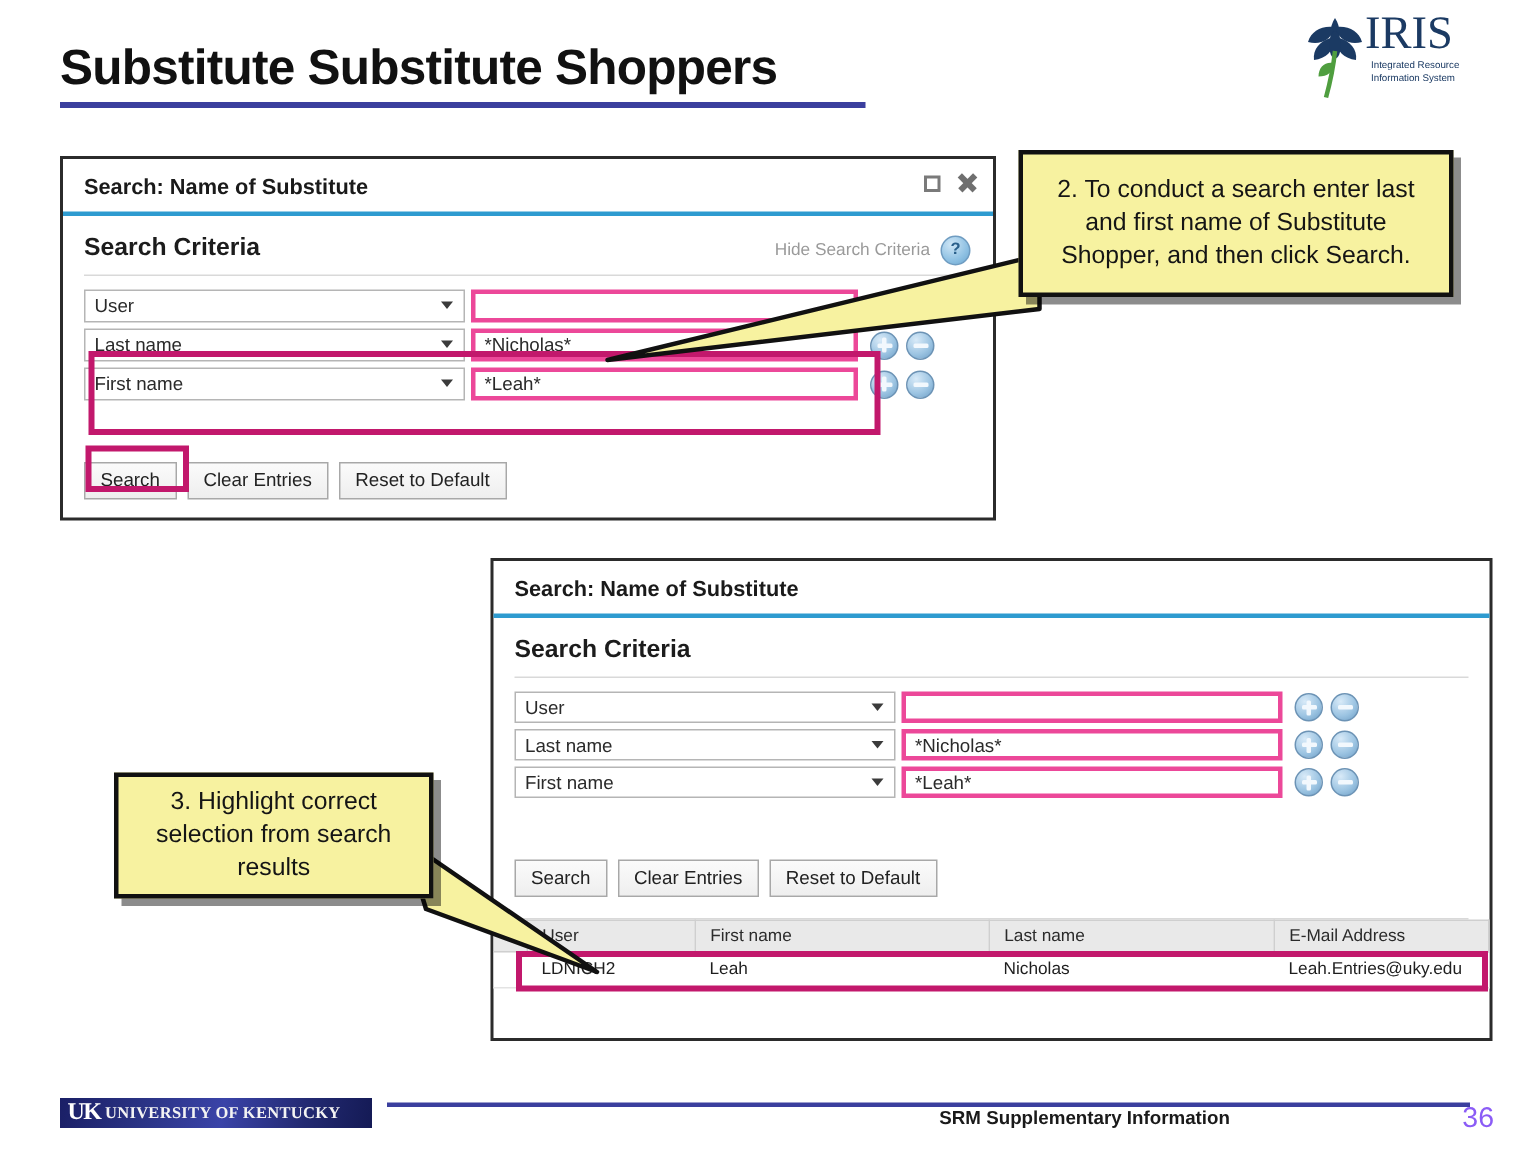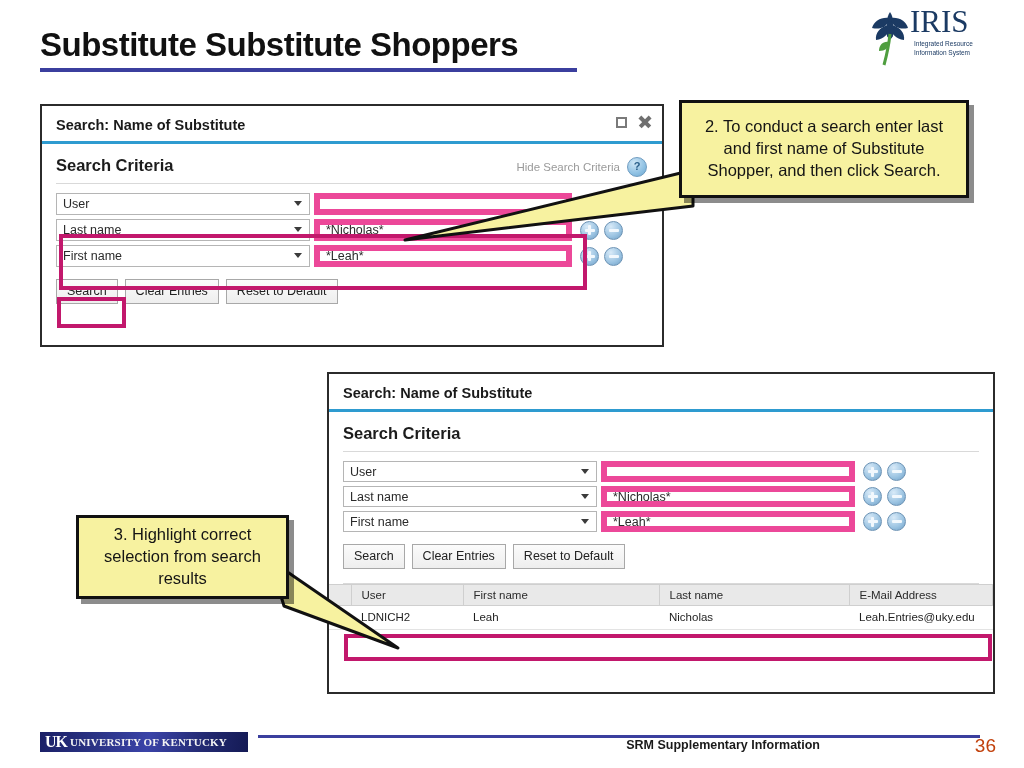--- a/index.html
+++ b/index.html
@@ -93,21 +93,21 @@
     font-size:12.5px;color:#2a2a2a;
     padding:3px 6px;
     display:flex;align-items:center;
   }
   .sel .caret{
     position:absolute;right:7px;top:50%;transform:translateY(-60%);
     width:0;height:0;border-left:4.5px solid transparent;
     border-right:4.5px solid transparent;border-top:5.5px solid #3b3b3b;
   }
   .txt{
-    background:#fff;border:6px solid #ec4899;box-sizing:border-box;
+    background:#fff;border:3px solid #ec4899;box-sizing:border-box;
     font-size:12.5px;color:#2a2a2a;padding:3px 6px;
     display:flex;align-items:center;
   }
   .pm{display:flex;gap:5px;margin-left:8px;align-items:center;}
   .circ{
     width:17px;height:17px;border-radius:50%;
     background:radial-gradient(circle at 34% 27%,#d8eaf8,#9cc4e2 58%,#6d9ec6);
     border:1px solid #6c93b5;position:relative;display:inline-block;
   }
   .circ:before{
@@ -119,20 +119,21 @@
     background:#f2f8fd;border-radius:1px;
   }
 
   .btnbar{padding:8px 0 10px 14px;display:flex;gap:7px;align-items:center;}
   .gbtn{
     background:linear-gradient(#fbfbfb,#eeeeee);
     border:1px solid #a8a8a8;
     font-size:12.5px;color:#222;
     padding:4px 10px 5px 10px;
     white-space:nowrap;
+    margin-top:29px;
   }
 
   
   .hl{
     position:absolute;border:4px solid #c2186c;box-sizing:border-box;
     pointer-events:none;
   }
 
   
   #dialog1{left:40px;top:104px;width:624px;height:243px;}
@@ -200,21 +201,21 @@
     color:#fff;font-size:16px;font-weight:bold;padding-left:5px;letter-spacing:-1px;
   }
   #uk-logo .ukname{
     color:#f3f3f3;font-size:11px;font-weight:bold;padding-left:3px;letter-spacing:0.2px;
   }
   #footer-text{
     left:0;top:738px;width:820px;text-align:right;
     font-size:12.5px;font-weight:bold;color:#1a1a1a;
   }
   #page-number{
-    right:28px;top:735px;font-size:19px;color:#c2410c;
+    right:28px;top:735px;font-size:19px;color:#8b5cf6;
   }
 </style>
 </head>
 <body>
 
 <div class="abs" id="slide-title">Substitute Substitute Shoppers</div>
 <div class="abs" id="title-rule"></div>
 
 <div class="abs" id="iris-logo">
   <svg width="46" height="58" viewBox="0 0 46 58">

